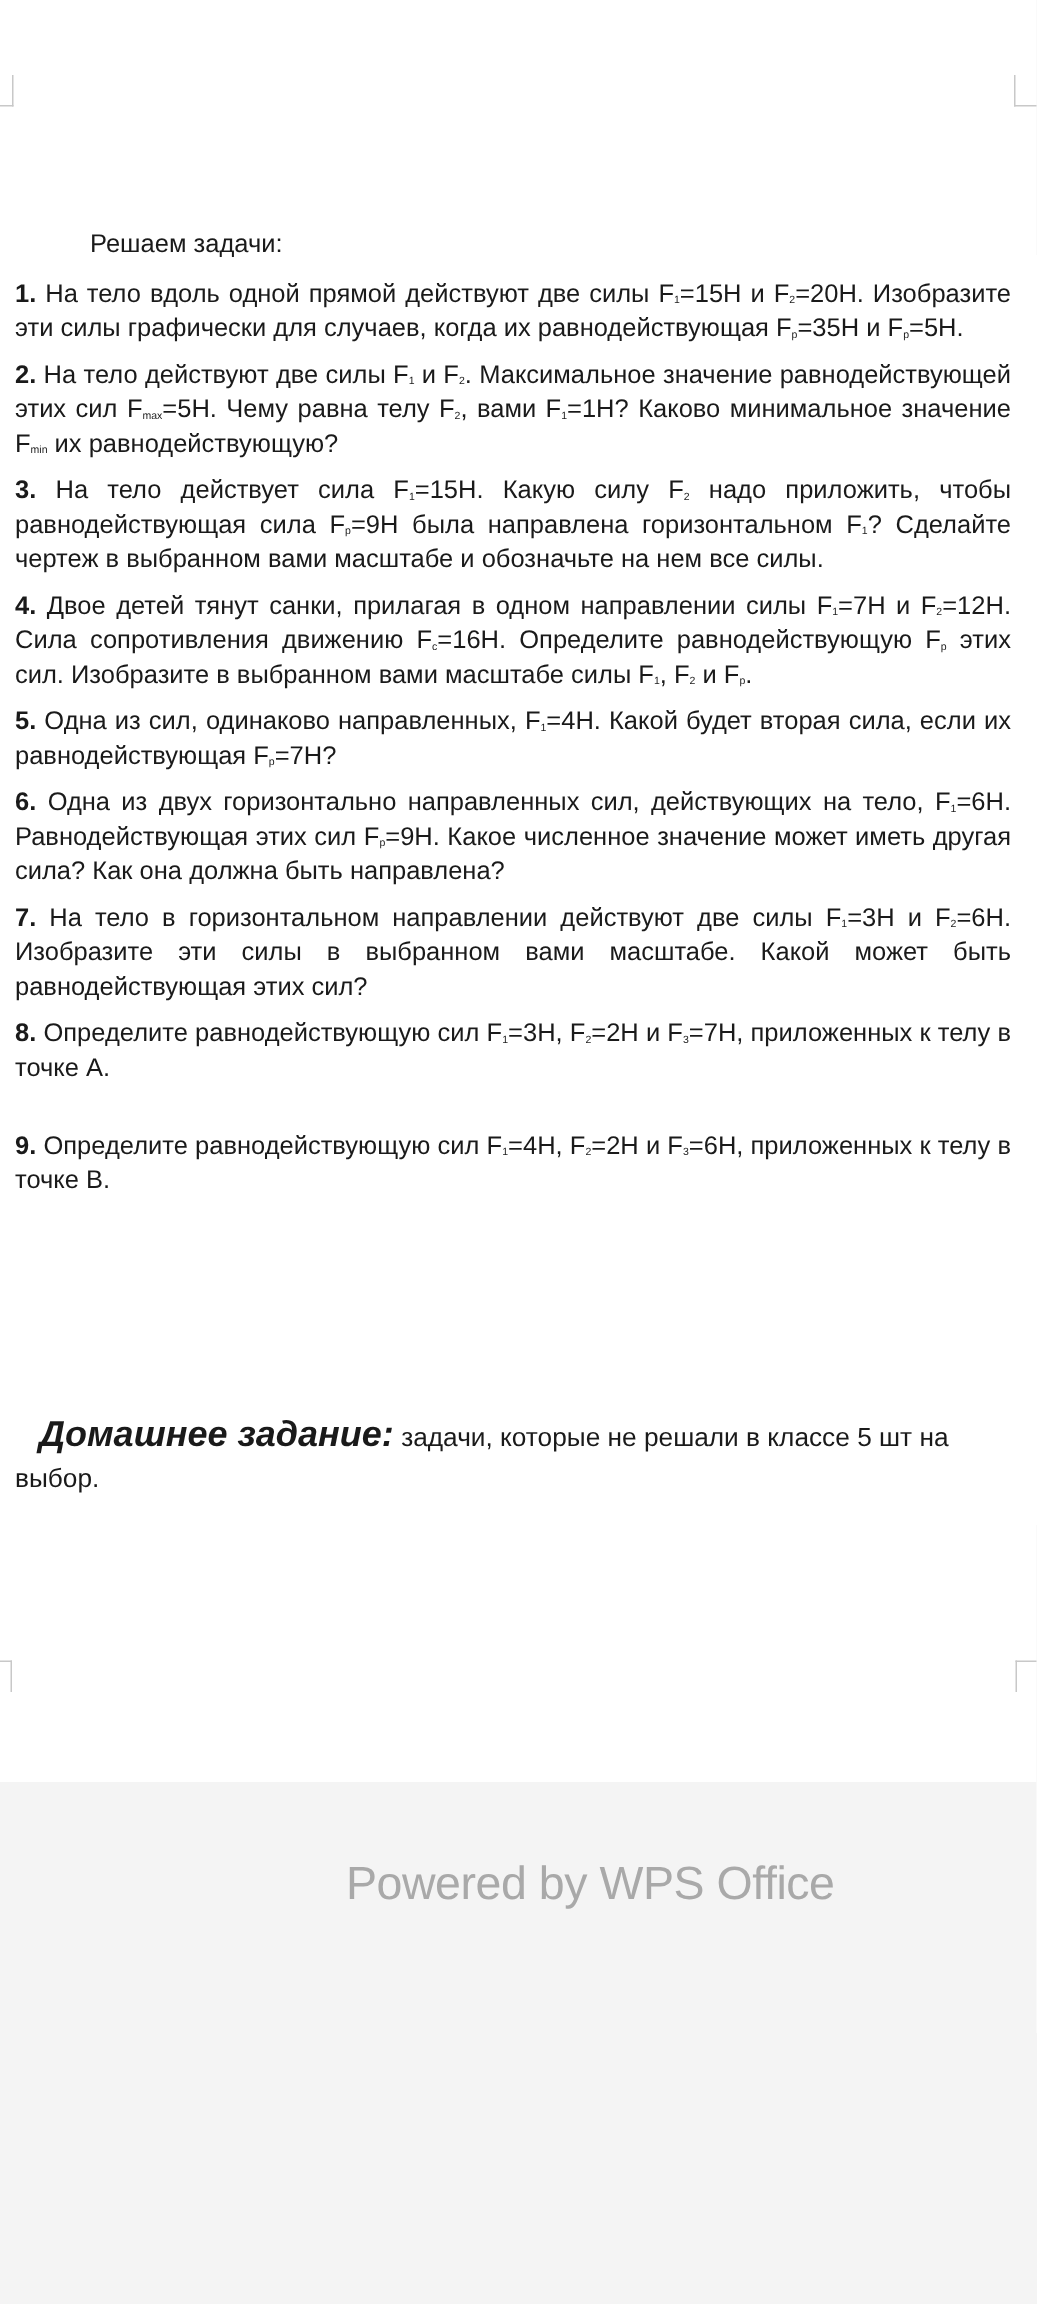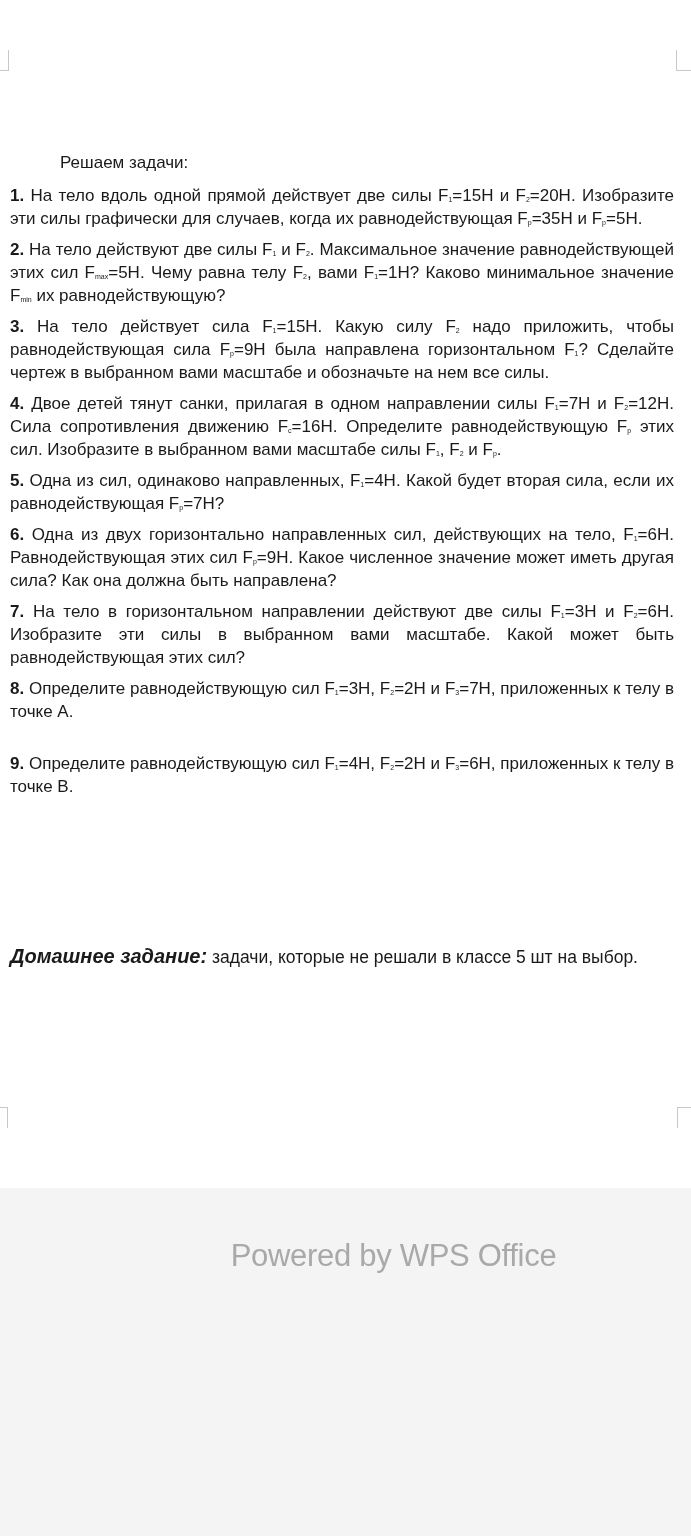--- a/index.html
+++ b/index.html
@@ -33,39 +33,39 @@
       font-size: 17px; line-height: 23px; text-align: justify;
       margin: 0 0 8px 0;
     }
     .task .num { font-weight: bold; }
     .task sub { font-size: 7px; vertical-align: -1px; line-height: 0; }
     .task.spaced { margin-bottom: 29px; }
     .homework {
       position: absolute; left: 10px; width: 660px; top: 943px;
       font-size: 17.5px; line-height: 27px;
     }
-    .homework .hw-label { font-weight: bold; font-style: italic; font-size: 20px; }
+    .homework .hw-label { font-weight: bold; font-style: italic; font-size: 24px; margin-left: 16px; }
     .powered {
       position: absolute; left: 0; width: 691px; top: 1238px;
       text-align: center; font-size: 31px; color: #a9a9a9; letter-spacing: -0.3px; padding-left: 48px;
     }
   </style>
 </head>
 <body>
 
 <div class="page">
   <div class="corner c-tl"></div>
   <div class="corner c-tr"></div>
   <div class="corner c-bl"></div>
   <div class="corner c-br"></div>
 
   <div class="subhead">Решаем задачи:</div>
 
   <div class="tasks" id="tasks">
-      <p class="task"><span class="num">1.</span> <span>На тело вдоль одной прямой действует две силы F</span><sub>1</sub><span>=15Н и F</span><sub>2</sub><span>=20Н. Изобразите эти силы графически для случаев, когда их равнодействующая F</span><sub>р</sub><span>=35Н и F</span><sub>р</sub><span>=5Н.</span></p>
+      <p class="task"><span class="num">1.</span> <span>На тело вдоль одной прямой действуют две силы F</span><sub>1</sub><span>=15Н и F</span><sub>2</sub><span>=20Н. Изобразите эти силы графически для случаев, когда их равнодействующая F</span><sub>р</sub><span>=35Н и F</span><sub>р</sub><span>=5Н.</span></p>
       <p class="task"><span class="num">2.</span> <span>На тело действуют две силы F</span><sub>1</sub><span> и F</span><sub>2</sub><span>. Максимальное значение равнодействующей этих сил F</span><sub>max</sub><span>=5Н. Чему равна телу F</span><sub>2</sub><span>, вами F</span><sub>1</sub><span>=1Н? Каково минимальное значение F</span><sub>min</sub><span> их равнодействующую?</span></p>
       <p class="task"><span class="num">3.</span> <span>На тело действует сила F</span><sub>1</sub><span>=15Н. Какую силу F</span><sub>2</sub><span> надо приложить, чтобы равнодействующая сила F</span><sub>р</sub><span>=9Н была направлена горизонтальном F</span><sub>1</sub><span>? Сделайте чертеж в выбранном вами масштабе и обозначьте на нем все силы.</span></p>
       <p class="task"><span class="num">4.</span> <span>Двое детей тянут санки, прилагая в одном направлении силы F</span><sub>1</sub><span>=7Н и F</span><sub>2</sub><span>=12Н. Сила сопротивления движению F</span><sub>с</sub><span>=16Н. Определите равнодействующую F</span><sub>р</sub><span> этих сил. Изобразите в выбранном вами масштабе силы F</span><sub>1</sub><span>, F</span><sub>2</sub><span> и F</span><sub>р</sub><span>.</span></p>
       <p class="task"><span class="num">5.</span> <span>Одна из сил, одинаково направленных, F</span><sub>1</sub><span>=4Н. Какой будет вторая сила, если их равнодействующая F</span><sub>р</sub><span>=7Н?</span></p>
       <p class="task"><span class="num">6.</span> <span>Одна из двух горизонтально направленных сил, действующих на тело, F</span><sub>1</sub><span>=6Н. Равнодействующая этих сил F</span><sub>р</sub><span>=9Н. Какое численное значение может иметь другая сила? Как она должна быть направлена?</span></p>
       <p class="task"><span class="num">7.</span> <span>На тело в горизонтальном направлении действуют две силы F</span><sub>1</sub><span>=3Н и F</span><sub>2</sub><span>=6Н. Изобразите эти силы в выбранном вами масштабе. Какой может быть равнодействующая этих сил?</span></p>
       <p class="task spaced"><span class="num">8.</span> <span>Определите равнодействующую сил F</span><sub>1</sub><span>=3Н, F</span><sub>2</sub><span>=2Н и F</span><sub>3</sub><span>=7Н, приложенных к телу в точке А.</span></p>
       <p class="task"><span class="num">9.</span> <span>Определите равнодействующую сил F</span><sub>1</sub><span>=4Н, F</span><sub>2</sub><span>=2Н и F</span><sub>3</sub><span>=6Н, приложенных к телу в точке В.</span></p>
     </div>
 

